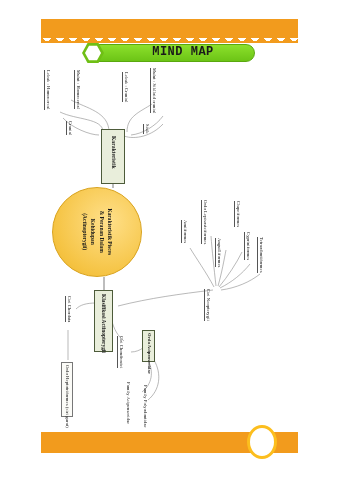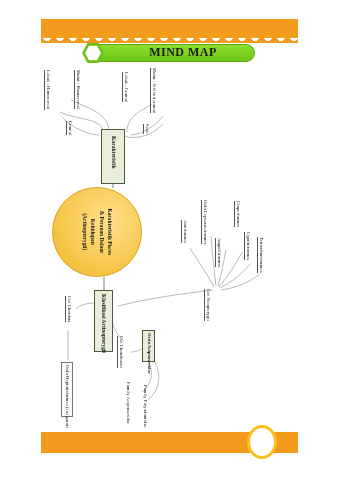--- a/index.html
+++ b/index.html
@@ -22,21 +22,21 @@
           background:linear-gradient(#8ce02c,#6cc416);border-radius:0 12px 12px 0;
           border:1px solid #5aa80f;box-sizing:border-box;}
   .hex-fill{position:absolute;left:82px;top:42px;width:22px;height:22px;
           background:#6fbf15;
           clip-path:polygon(25% 4%,75% 4%,100% 50%,75% 96%,25% 96%,0% 50%);}
   .hex-inner{position:absolute;left:85px;top:45px;width:16px;height:16px;
           background:#ffffff;
           clip-path:polygon(25% 4%,75% 4%,100% 50%,75% 96%,25% 96%,0% 50%);}
   .banner-title{position:absolute;left:128px;top:45px;width:110px;
           text-align:center;font-size:12px;font-weight:bold;color:#1a1a1a;
-          letter-spacing:.5px;font-family:Liberation Serif, serif;}
+          letter-spacing:.5px;font-family:Liberation Mono, monospace;}
 
   
   .vt{position:absolute;transform-origin:0 0;transform:rotate(90deg);
       white-space:nowrap;font-family:"Liberation Serif",serif;color:#111;}
 
   .lbl{font-size:4.6px;letter-spacing:.1px;}
   .lbl-u{border-bottom:.7px solid #555;padding-bottom:.5px;}
 
   
   .box{position:absolute;box-sizing:border-box;border:1px solid #4d5b3a;

